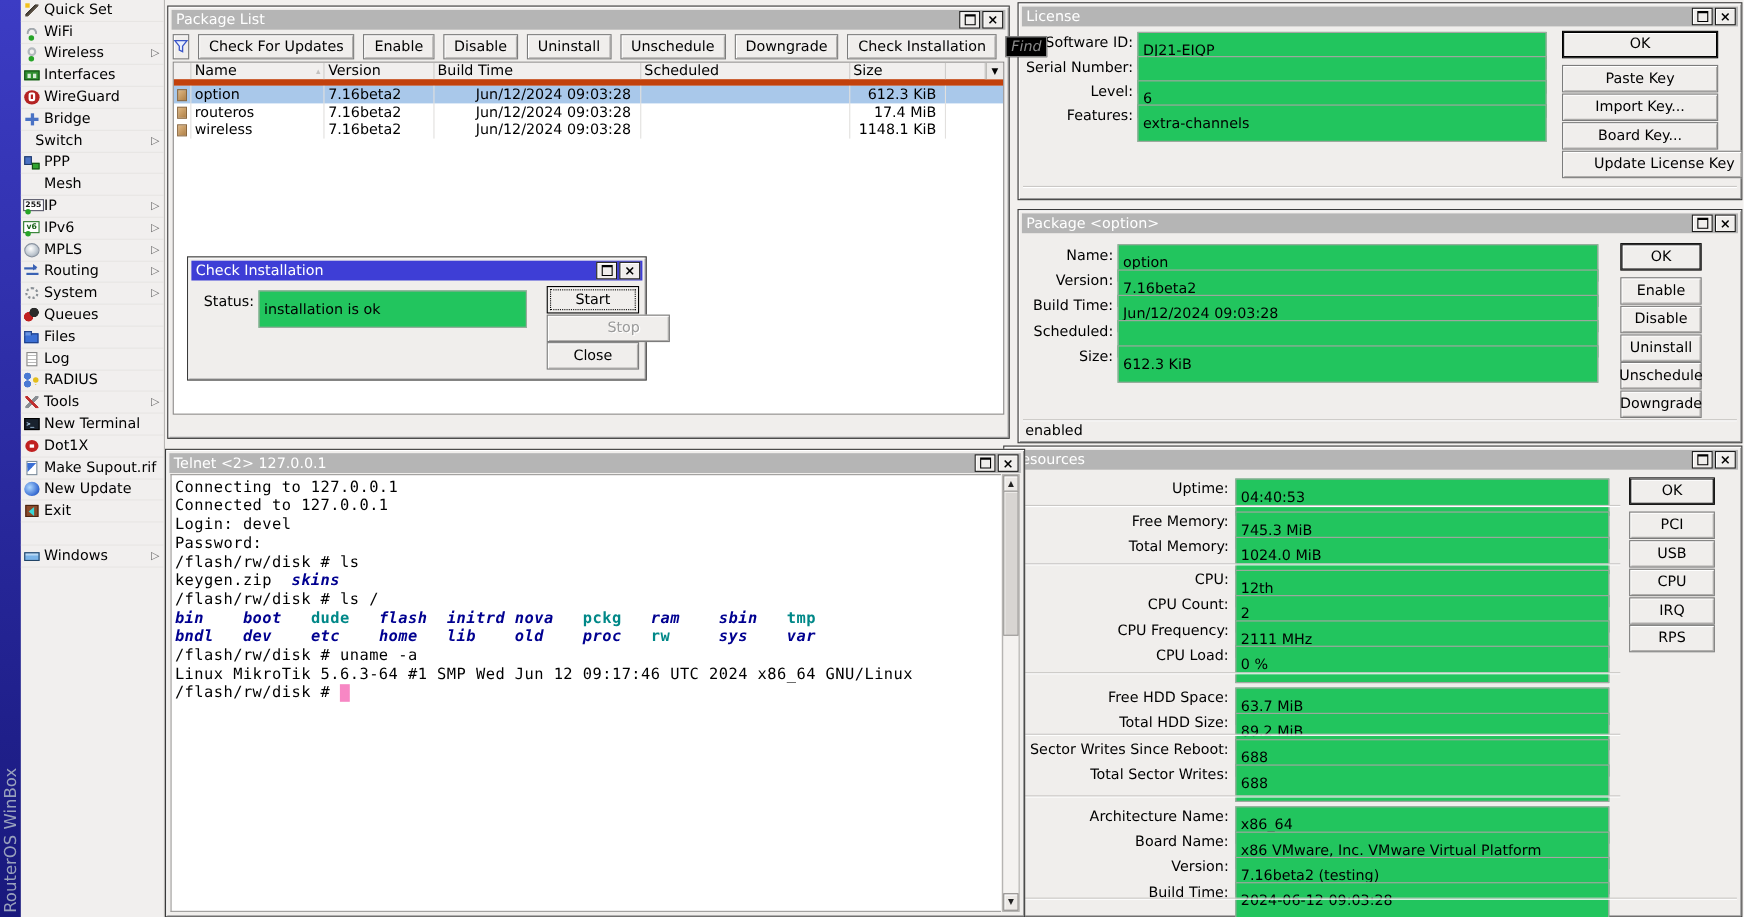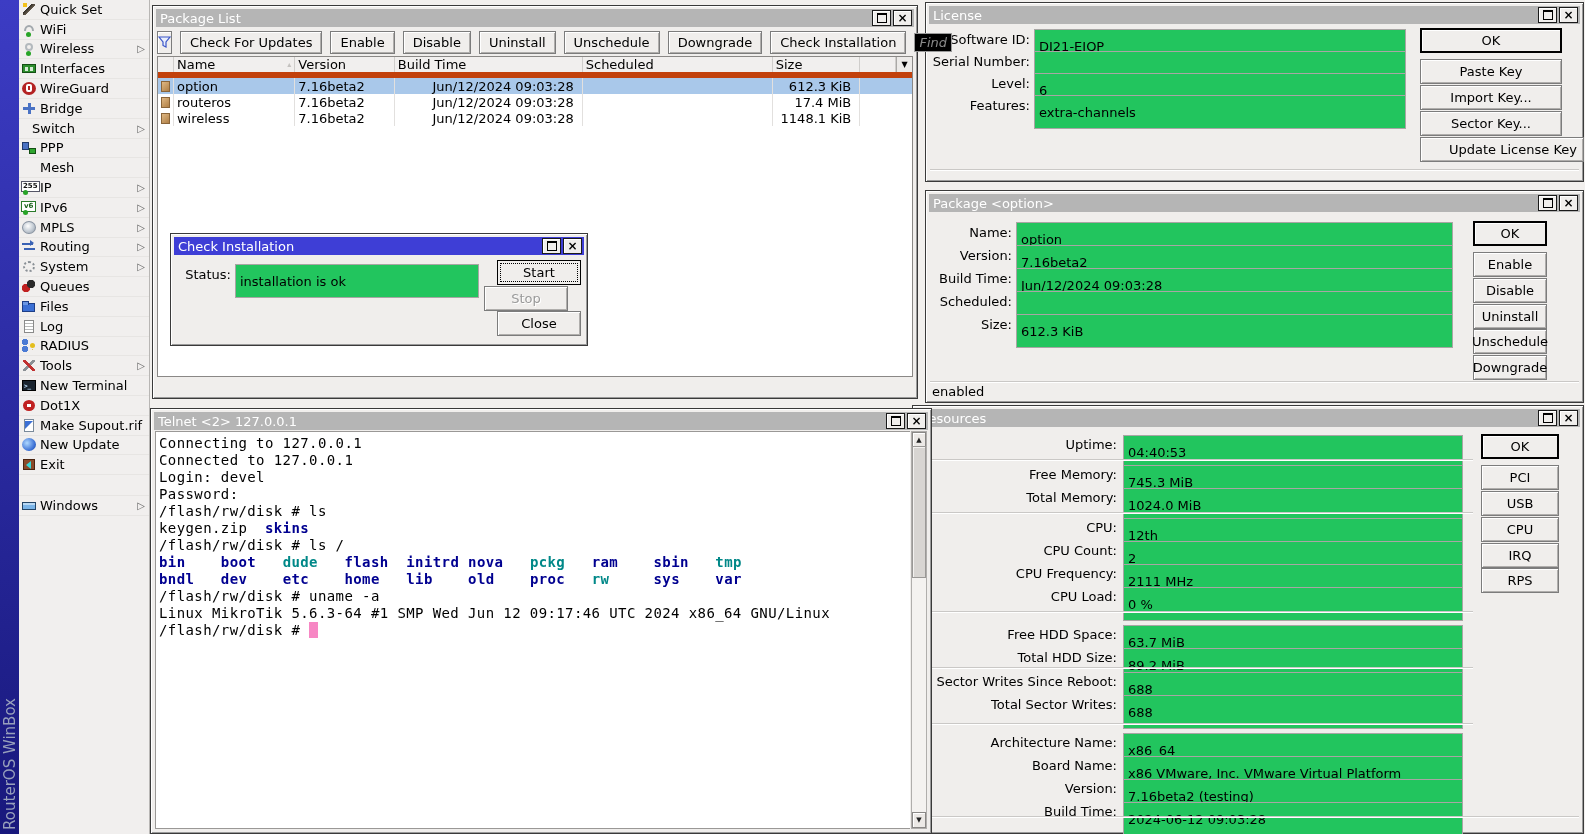--- a/index.html
+++ b/index.html
@@ -158,21 +158,21 @@
       border:1px solid #8a653a;box-sizing:border-box;}
   .statusbar{position:absolute;left:4px;right:4px;bottom:3px;height:16px;background:#f0eeec;
       border-top:1px solid #b4b2b0;display:flex;align-items:center;padding-left:4px;}
 
   
   .tcontent{position:absolute;left:4px;top:22px;right:21px;bottom:4px;background:#fff;
             border:1px solid #9a9896;border-right:none;overflow:hidden;
             font-family:"DejaVu Sans Mono","Liberation Mono",monospace;font-size:14px;
             letter-spacing:0.4px;line-height:17px;white-space:pre;padding:3px 0 12px 3px;box-sizing:border-box;}
   .tline{height:17px;}
-  .tl-d{color:var(--terminal-dir,#000090);font-weight:bold;}
+  .tl-d{color:var(--terminal-dir,#000090);font-weight:bold;font-style:italic;}
   .tl-x{color:var(--terminal-exec,#008888);font-weight:bold;}
   .tl-cur{background:var(--cursor-pink,#f787c4);}
   .vscroll{position:absolute;right:4px;top:22px;bottom:4px;width:16px;background:#f4f2f0;
            border:1px solid #b0aeac;box-sizing:border-box;}
   .sbtn{position:absolute;left:0;right:0;height:14px;background:#ece9e6;border:1px solid #8a8886;
         display:flex;align-items:center;justify-content:center;font-size:7px;color:#222;
         box-shadow:inset 1px 1px 0 #fff;}
   .sthumb{position:absolute;left:0;right:0;background:#d8d5d2;border:1px solid #9a9896;
         box-shadow:inset 1px 1px 0 #f4f2f0;}
 
@@ -390,21 +390,21 @@
         <div class="field" style="position: absolute; left: 108px; top: 26px; width: 372px; height: 18px;">DJ21-EIQP</div>
         <span class="flabel" style="left: 4px; width: 100px; top: 51px;">Serial Number:</span>
         <div class="field" style="position: absolute; left: 108px; top: 48px; width: 372px; height: 18px;"></div>
         <span class="flabel" style="left: 4px; width: 100px; top: 73px;">Level:</span>
         <div class="field" style="position: absolute; left: 108px; top: 70px; width: 372px; height: 18px;">6</div>
         <span class="flabel" style="left: 4px; width: 100px; top: 95px;">Features:</span>
         <div class="field" style="position: absolute; left: 108px; top: 92px; width: 372px; height: 18px;">extra-channels</div>
         <div class="btn default" style="position: absolute; left: 494px; top: 25px; width: 140px; height: 23px;">OK</div>
         <div class="btn" style="position: absolute; left: 494px; top: 56px; width: 140px; height: 23px;">Paste Key</div>
         <div class="btn" style="position: absolute; left: 494px; top: 82px; width: 140px; height: 23px;">Import Key...</div>
-        <div class="btn" style="position: absolute; left: 494px; top: 108px; width: 140px; height: 23px;">Sector Key...</div>
+        <div class="btn" style="position: absolute; left: 494px; top: 108px; width: 140px; height: 23px;">Board Key...</div>
         <div class="btn" style="position: absolute; left: 494px; top: 134px; width: 140px; height: 23px; padding-left: 22px;">Update License Key</div>
       </div>
     <div class="fsep" style="left:4px;right:4px;top:166px"></div>
   </section>
 
   <section class="win" style="left:925px;top:190px;width:659px;height:213px;z-index:5">
     <header class="tbar inactive">
       <span class="wtext">Package &lt;option&gt;</span>
       <span class="tbtns">
         <span class="tbtn">
@@ -516,18 +516,18 @@
         <span class="tbtn">
             <span class="maxg"></span>
           </span>
         <span class="tbtn">×</span>
       </span>
     </header>
     <span class="flabel" style="left:8px;width:52px;top:33px">Status:</span>
     <div class="field" style="position:absolute;left:64px;top:30px;width:244px;height:18px">installation is ok</div>
     <div id="chk-buttons">
         <div class="btn focused" style="position: absolute; left: 326px; top: 26px; width: 82px; height: 23px;">Start</div>
-        <div class="btn disabled" style="position: absolute; left: 313px; top: 52px; width: 82px; height: 23px;">Stop</div>
+        <div class="btn disabled" style="position: absolute; left: 326px; top: 52px; width: 82px; height: 23px; padding-left: 28px;">Stop</div>
         <div class="btn" style="position: absolute; left: 326px; top: 77px; width: 82px; height: 23px;">Close</div>
       </div>
   </section>
 
 </div>
 
 </body></html>

